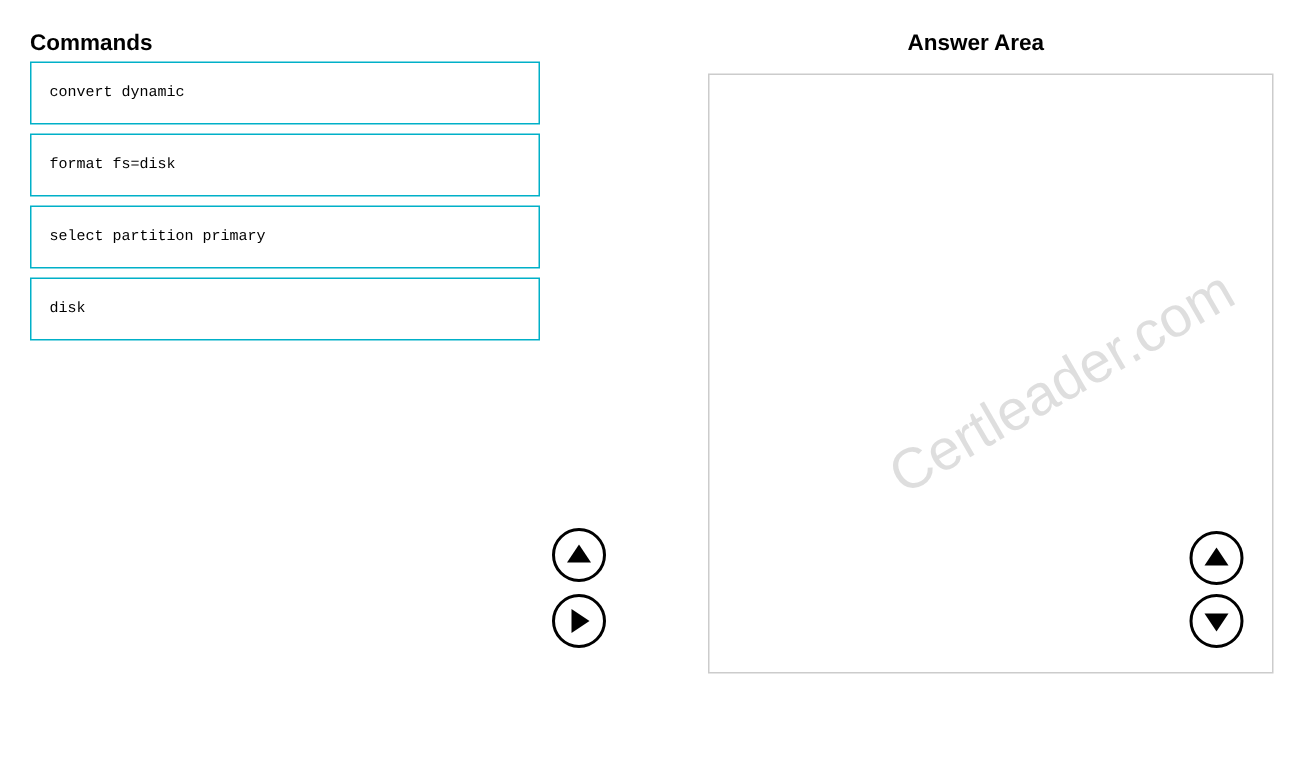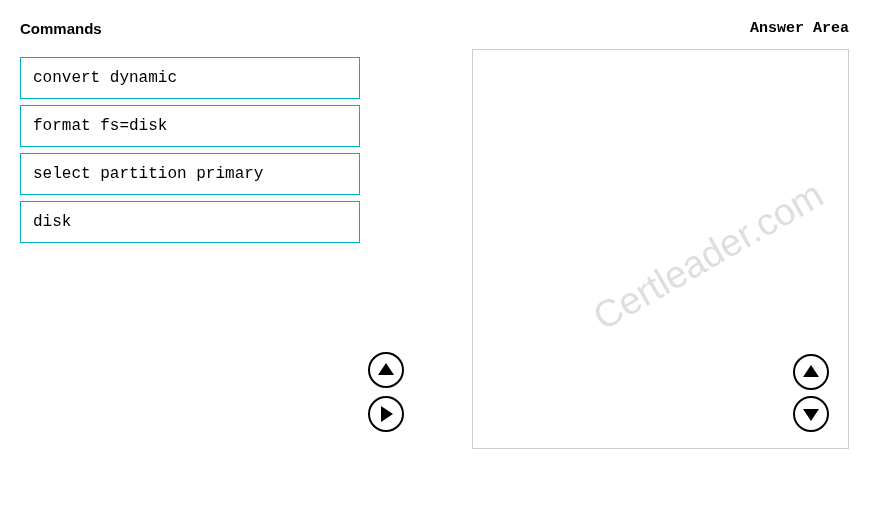--- a/index.html
+++ b/index.html
@@ -23,35 +23,35 @@
 
     .left-panel {
       width: 340px;
       flex-shrink: 0;
     }
 
     .section-title {
       font-family: Arial, sans-serif;
       font-weight: bold;
       font-size: 15px;
-      margin-bottom: 20px;
+      margin-bottom: 4px;
       color: #000;
     }
 
     .commands-list {
       display: flex;
       flex-direction: column;
       gap: 6px;
     }
 
     .command-item {
       border: 1.5px solid #00b0c8;
       padding: 10px 12px;
       font-family: 'Courier New', Courier, monospace;
-      font-size: 16px;
+      font-size: 10px;
       color: #000;
       background: #fff;
       cursor: pointer;
       min-height: 42px;
       display: flex;
       align-items: center;
     }
 
     .move-buttons {
       display: flex;
@@ -63,26 +63,26 @@
       margin-left: 8px;
       margin-right: 8px;
     }
 
     .right-panel {
       flex: 1;
       position: relative;
     }
 
     .answer-title {
-      font-family: Liberation Mono, monospace;
+      font-family: Liberation Sans, sans-serif;
       font-weight: bold;
       font-size: 15px;
       margin-bottom: 12px;
       color: #000;
-      text-align: right;
+      text-align: center;
       margin-left: 40px;
     }
 
     .answer-area {
       border: 1px solid #ccc;
       min-height: 400px;
       width: calc(100% - 60px);
       margin-left: 60px;
       background: #fff;
     }

